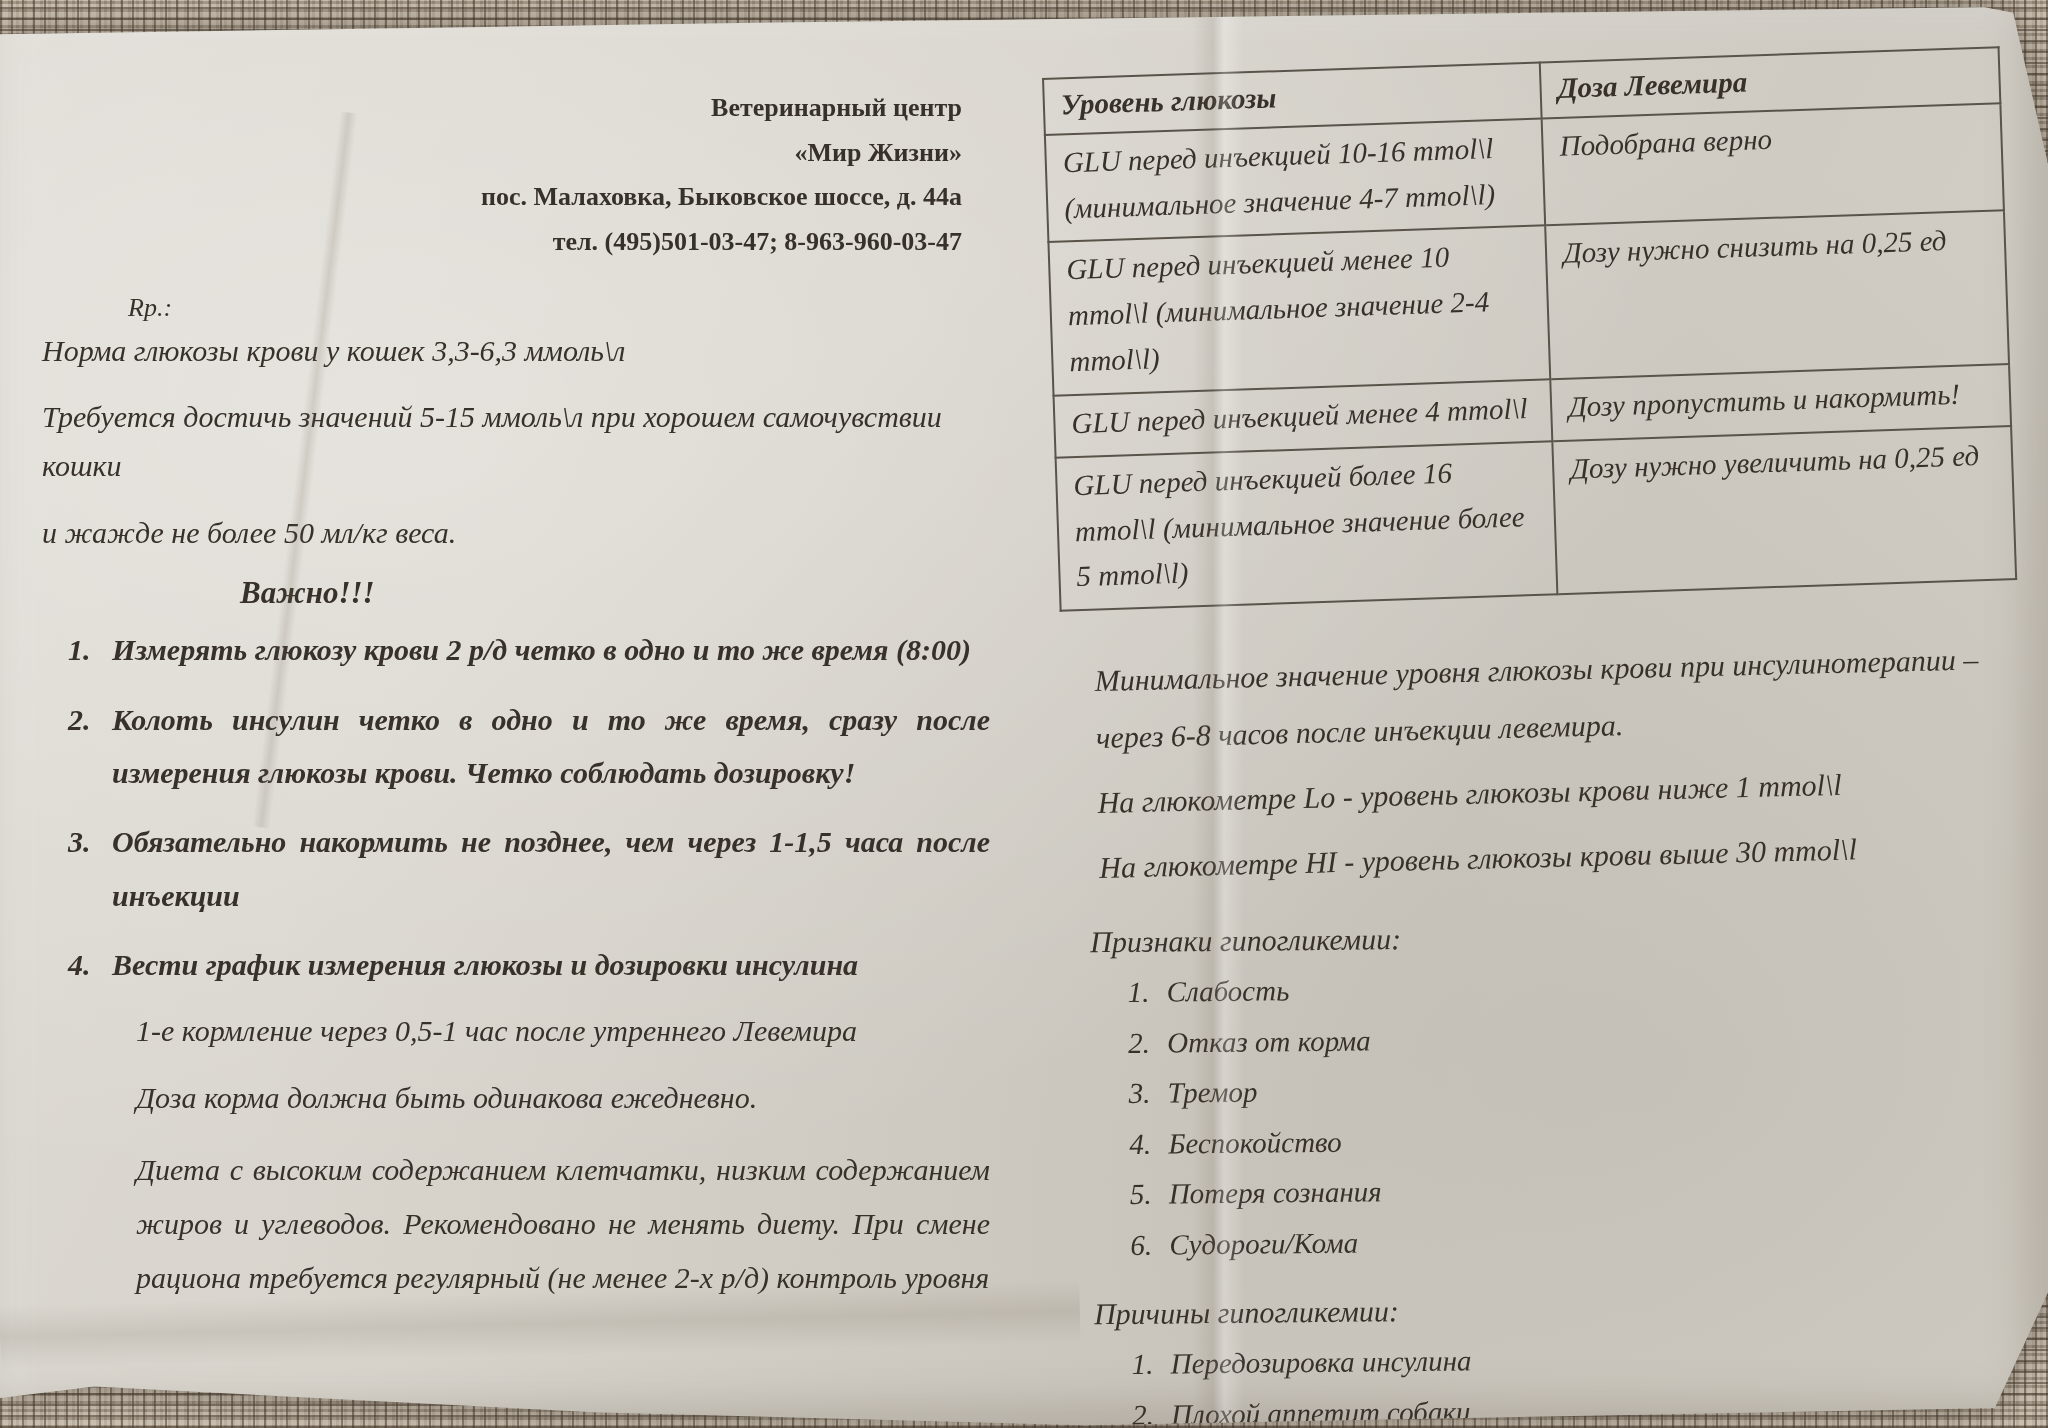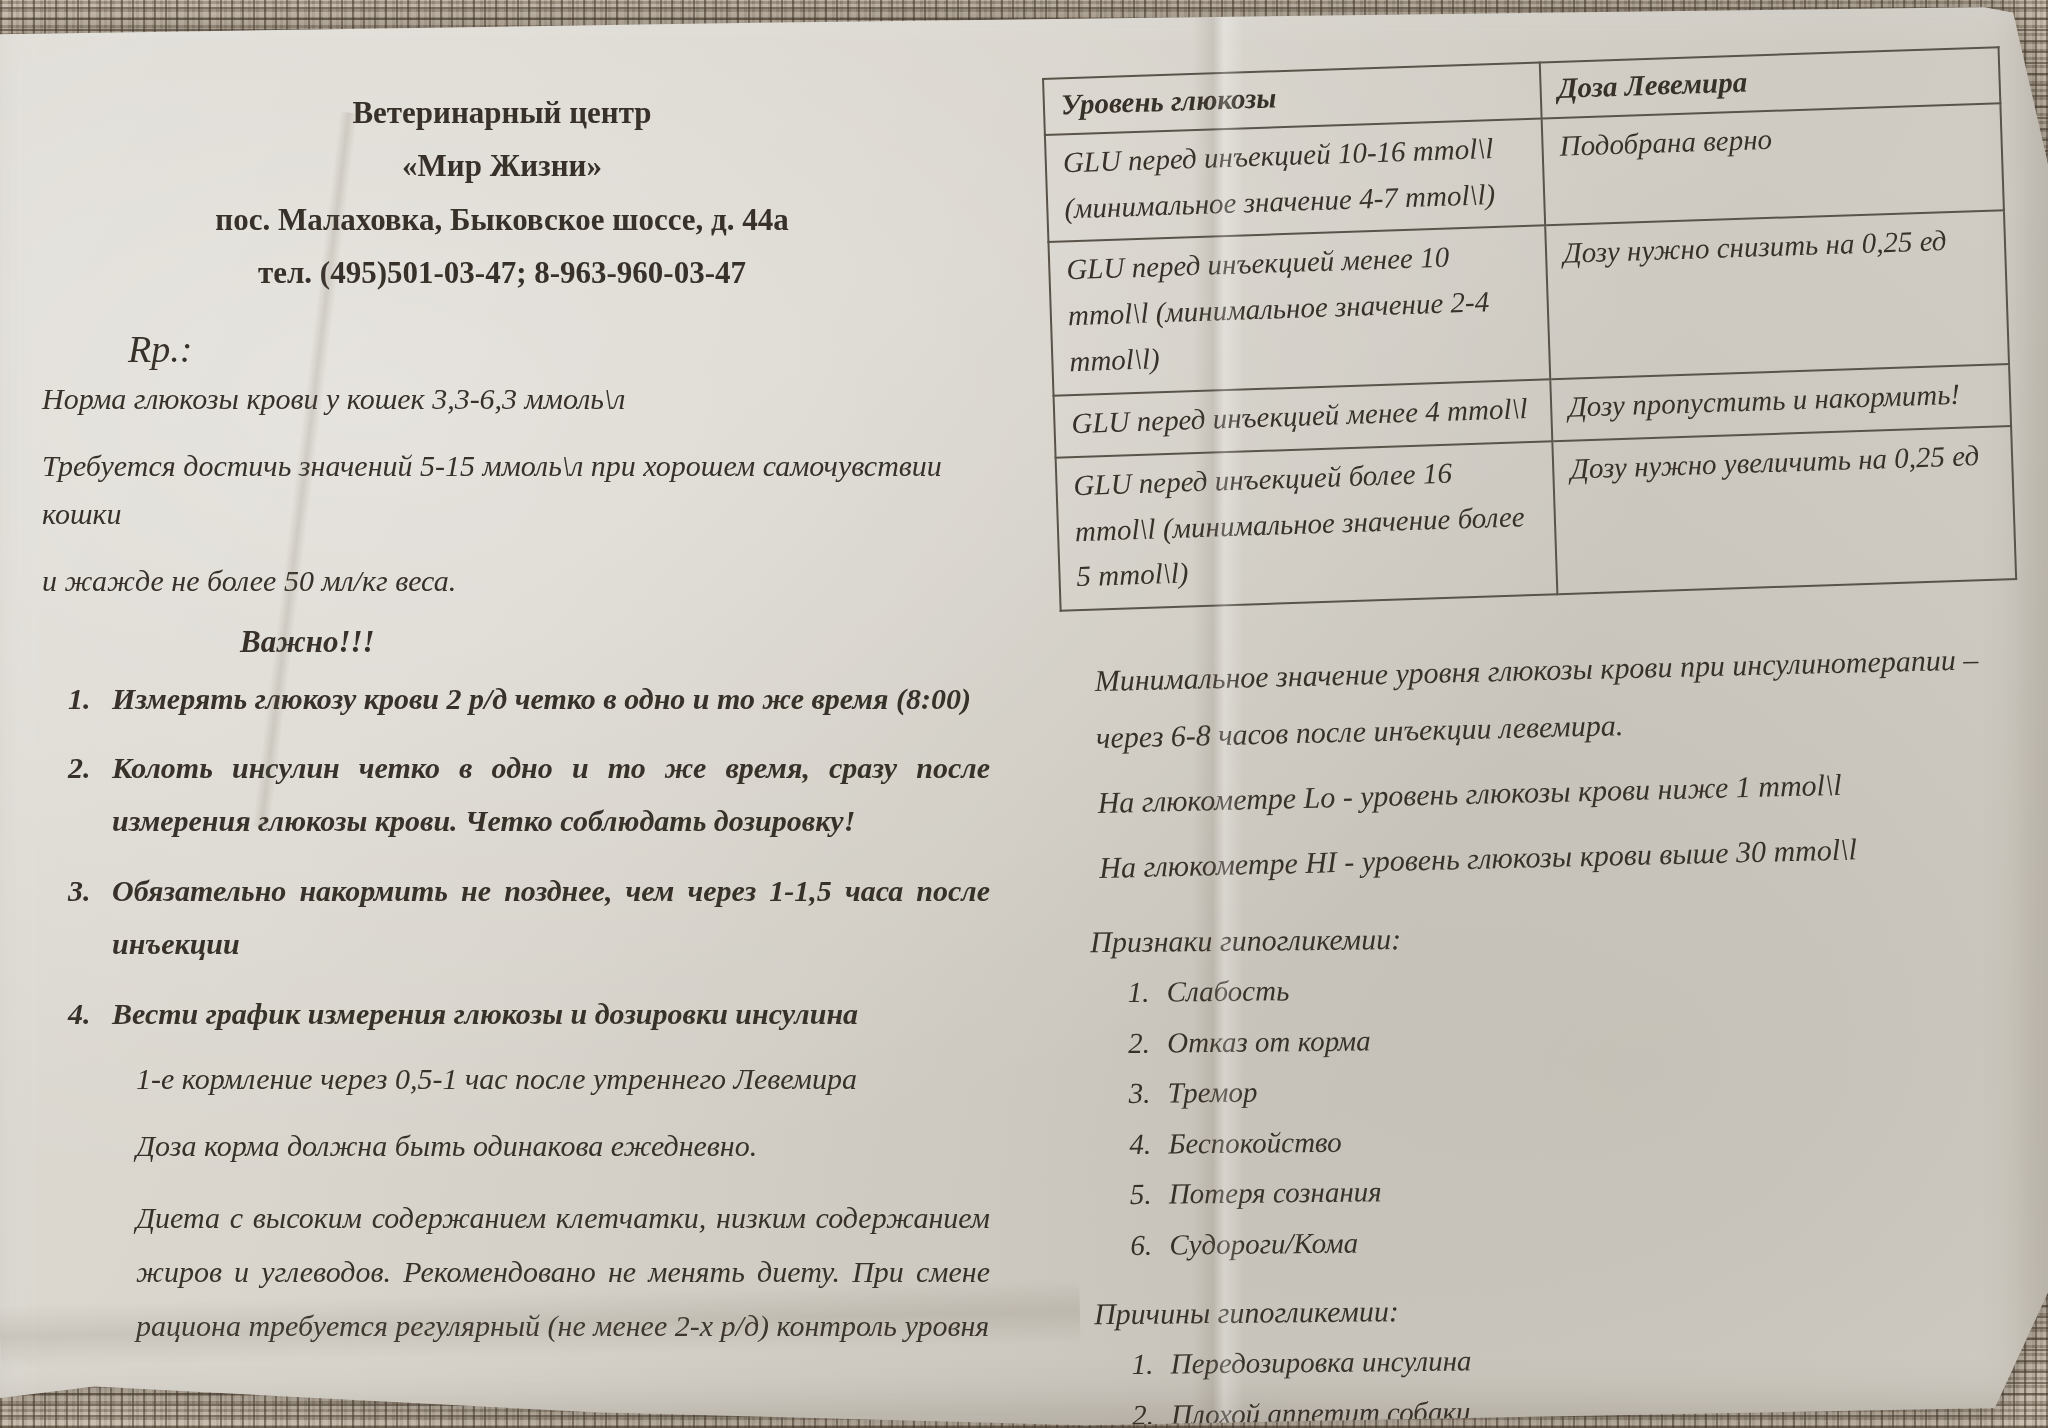--- a/index.html
+++ b/index.html
@@ -28,22 +28,22 @@
   .crease{position:absolute;pointer-events:none;}
   .crease-v{left:1192px;top:0;width:52px;height:1428px;
     background:linear-gradient(90deg,transparent,rgba(108,98,82,.15) 40%,rgba(255,255,255,.26) 62%,transparent);}
   .crease-d1{left:296px;top:110px;width:18px;height:720px;transform:rotate(7deg);
     background:linear-gradient(90deg,transparent,rgba(115,105,88,.18),transparent);}
   .crease-hb{left:0;top:1292px;width:1080px;height:64px;transform:rotate(-1.4deg);
     background:linear-gradient(180deg,transparent,rgba(115,105,88,.16),transparent);}
 
   
   .col-left{position:absolute;left:42px;top:86px;width:948px;}
-  .clinic-header{width:920px;text-align:center;font-weight:bold;font-size:31px;line-height:1.72;}
-  .rp{margin:28px 0 4px 86px;font-style:italic;font-size:38px;}
+  .clinic-header{width:920px;text-align:right;font-weight:bold;font-size:26px;line-height:1.72;}
+  .rp{margin:28px 0 4px 86px;font-style:italic;font-size:26px;}
   .intro p{margin:0 0 18px;font-style:italic;font-size:30px;line-height:1.62;}
   .intro .b{font-weight:normal;font-style:italic;}
   .important-title{margin:8px 0 12px 198px;font-weight:bold;font-style:italic;font-size:31px;}
   ol.main-list{margin:0;padding-left:56px;font-style:italic;font-weight:bold;font-size:30px;}
   ol.main-list li{margin-bottom:16px;line-height:1.78;text-align:justify;padding-left:14px;}
   .diet{margin-left:94px;font-style:italic;font-size:30px;line-height:1.55;}
   .diet p{margin:0 0 21px;}
   .diet .para{text-align:justify;line-height:1.8;margin-bottom:10px;}
 
   

